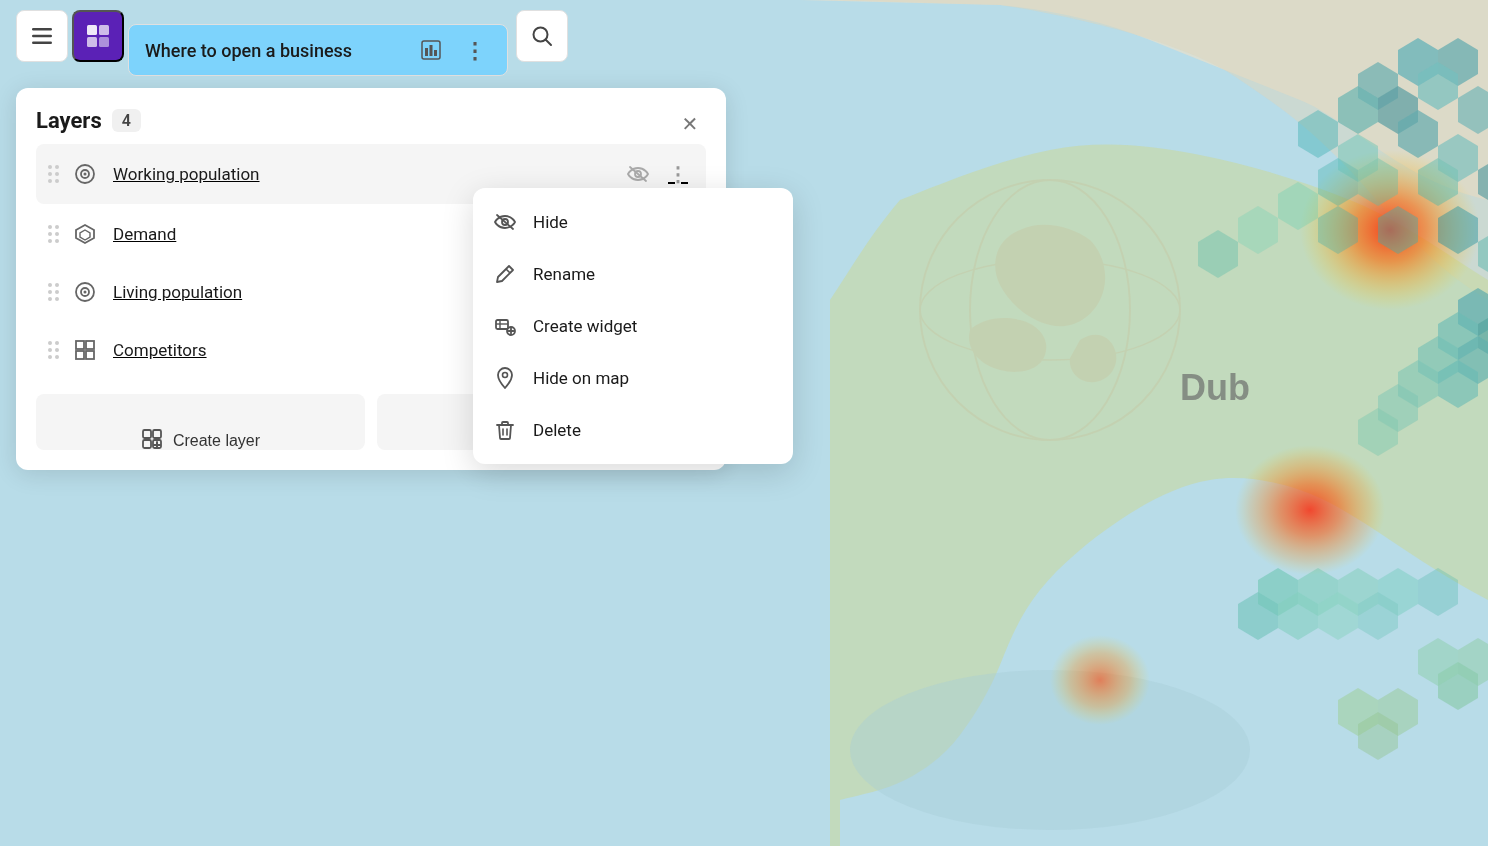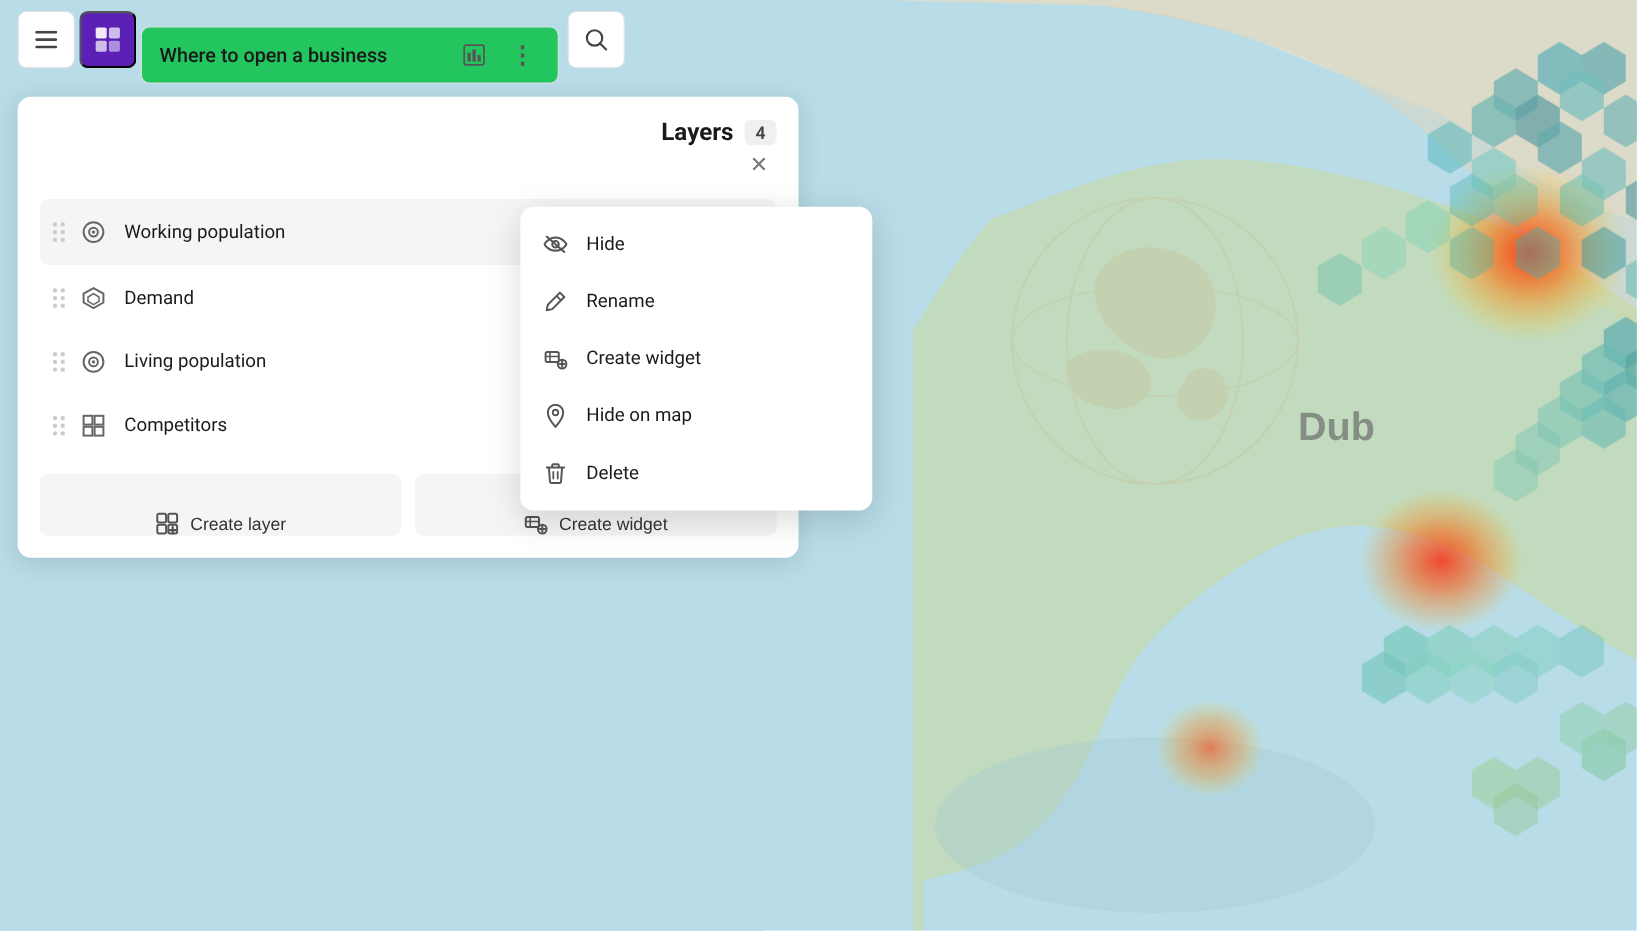--- a/index.html
+++ b/index.html
@@ -50,21 +50,21 @@
       align-items: center;
       justify-content: center;
       cursor: pointer;
       flex-shrink: 0;
       margin-left: 4px;
     }
 
     .title-bar {
       display: flex;
       align-items: center;
-      background: #22c55e;
+      background: #7dd3fc;
       border: 1px solid #e0e0e0;
       border-radius: 8px;
       height: 52px;
       padding: 0 16px;
       margin-left: 4px;
       gap: 12px;
       min-width: 380px;
       margin-top: 28px;
     }
 
@@ -109,24 +109,23 @@
       width: 710px;
       background: white;
       border-radius: 12px;
       box-shadow: 0 4px 24px rgba(0,0,0,0.12);
       padding: 20px;
       z-index: 200;
     }
 
     .layers-header {
       display: flex;
-      align-items: flex-end;
+      align-items: flex-start;
       justify-content: space-between;
-      margin-bottom: 16px;
-      flex-direction: column;
+      margin-bottom: 4px;
     }
 
     .layers-title-group {
       display: flex;
       align-items: center;
       gap: 10px;
     }
 
     .layers-title {
       font-size: 22px;
@@ -154,20 +153,21 @@
       font-size: 20px;
       border-radius: 4px;
     }
 
     
     .layer-list {
       display: flex;
       flex-direction: column;
       gap: 2px;
       margin-bottom: 16px;
+      text-decoration: underline;
     }
 
     .layer-row {
       display: flex;
       align-items: center;
       padding: 14px 12px;
       border-radius: 8px;
       cursor: pointer;
       position: relative;
     }

